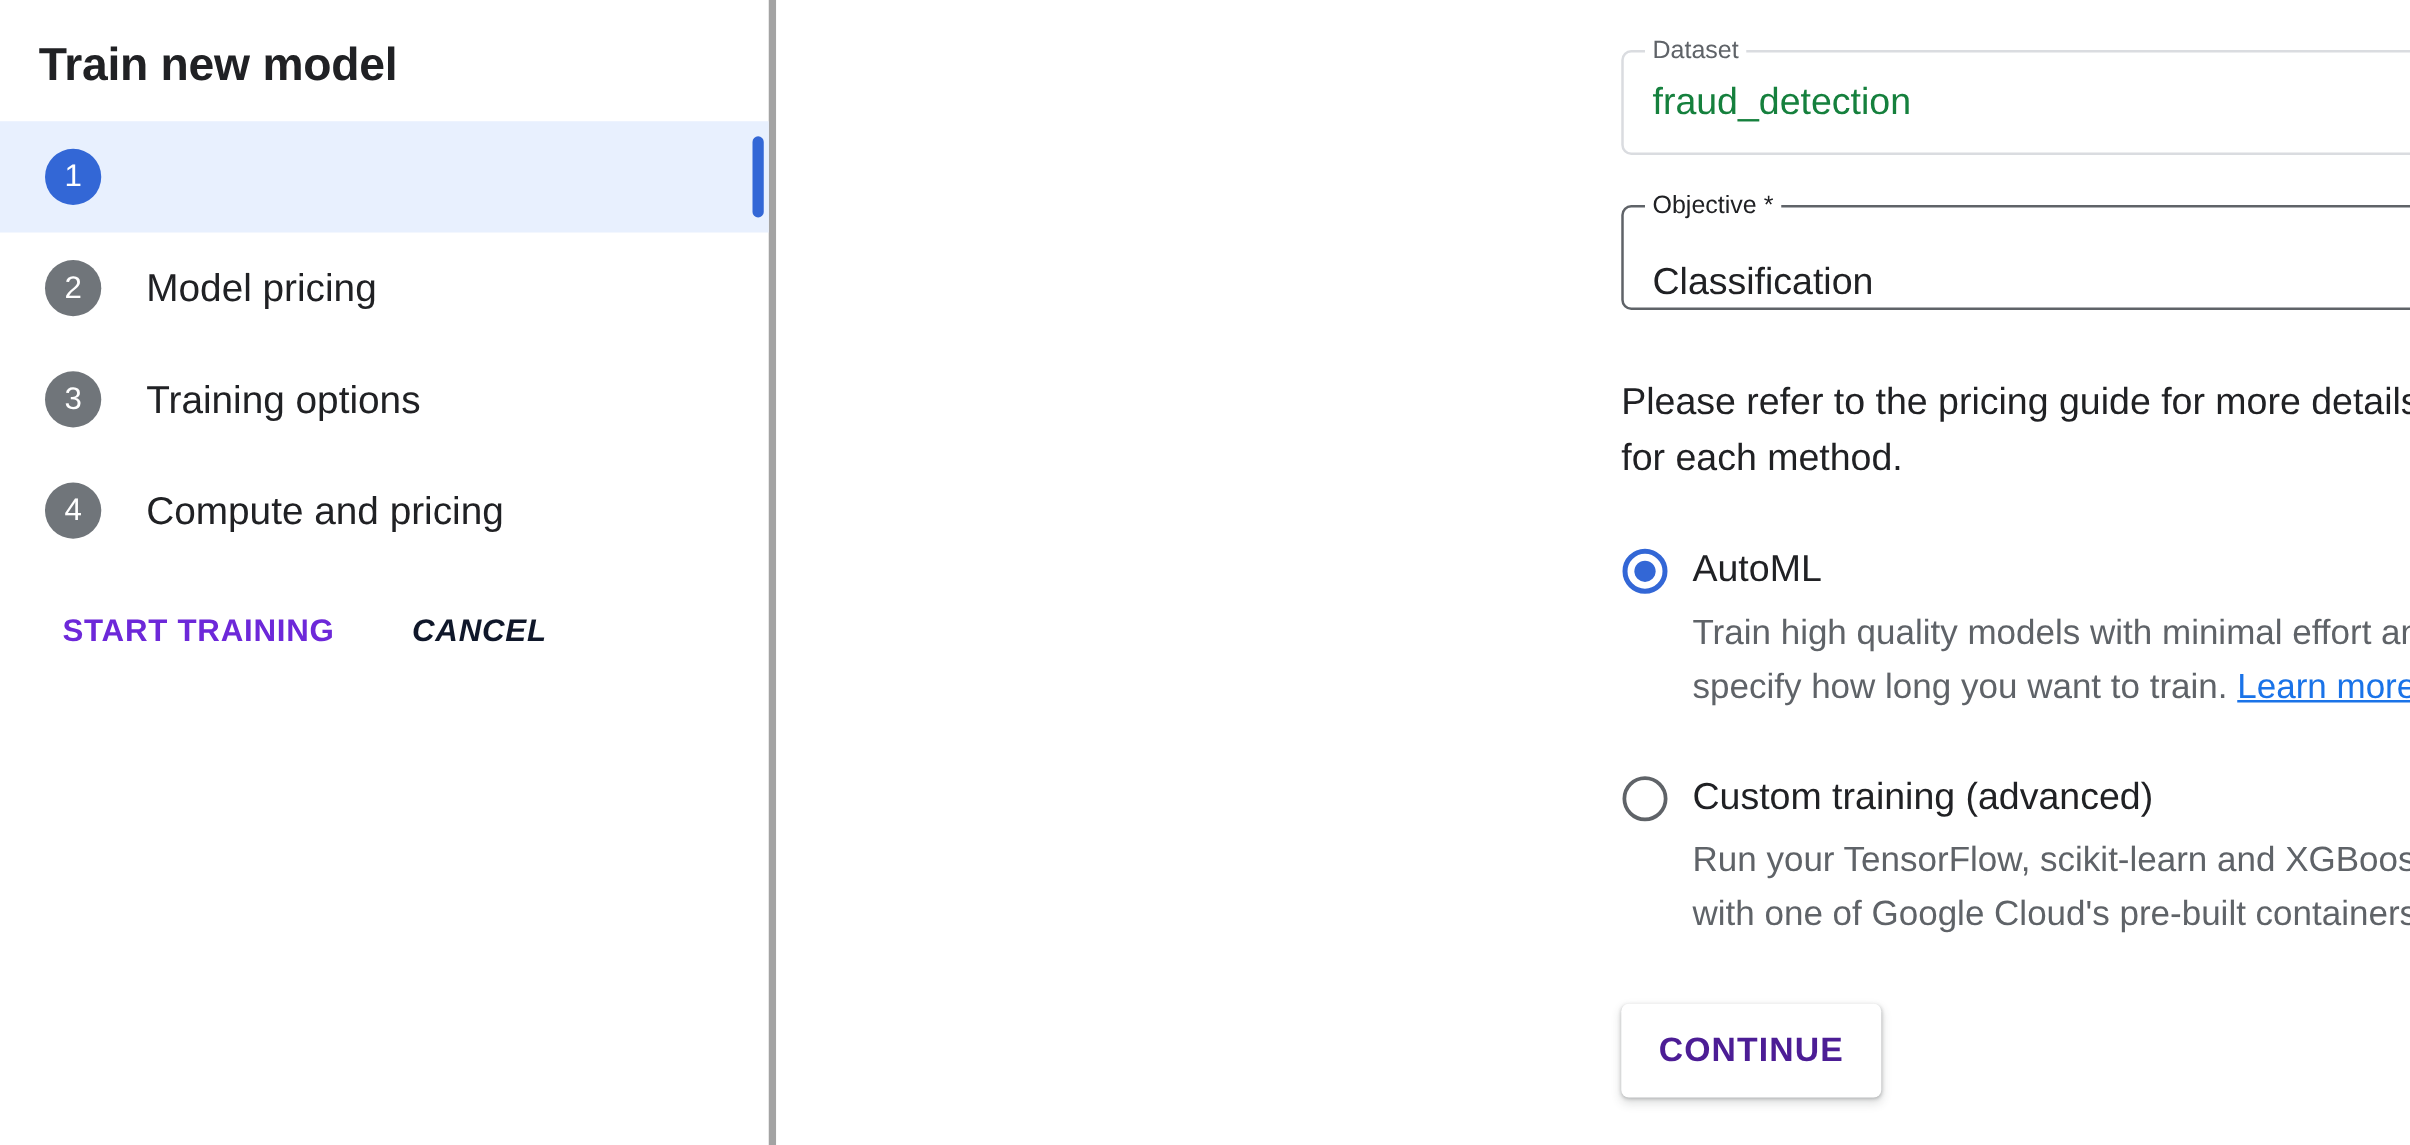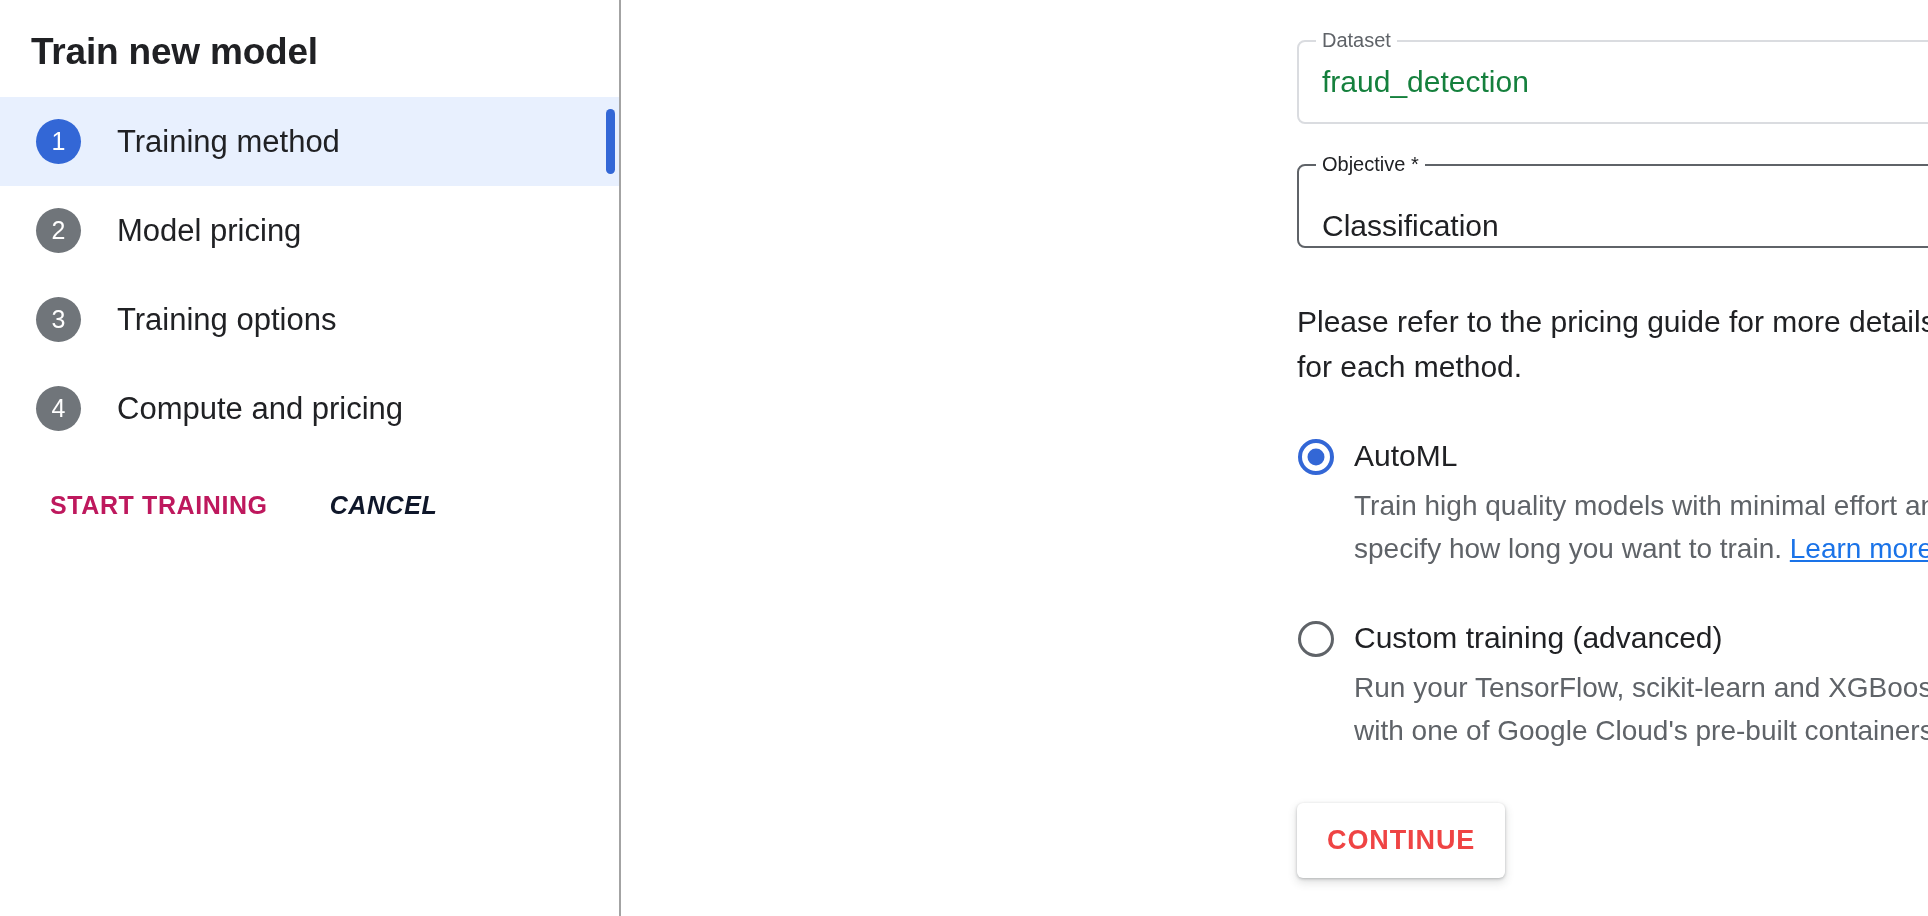--- a/index.html
+++ b/index.html
@@ -23,21 +23,21 @@
     background: #ffffff;
   }
 
   
   #sidebar {
     position: relative;
     width: 621px;
     height: 916px;
     flex: 0 0 621px;
     background: #ffffff;
-    border-right: 2px solid #a3a3a3;
+    border-right: 6px solid #a3a3a3;
   }
 
   .wizard-title {
     font-size: 37px;
     font-weight: 700;
     color: #202124;
     letter-spacing: -0.2px;
     padding: 28px 0 0 31px;
     line-height: 48px;
     margin: 0;
@@ -106,21 +106,21 @@
     border: none;
     padding: 0;
     font-family: inherit;
     font-size: 25px;
     font-weight: 700;
     letter-spacing: 0.6px;
     cursor: pointer;
     white-space: nowrap;
   }
   .text-btn.disabled {
-    color: #be185d;
+    color: #6d28d9;
     cursor: default;
   }
   .text-btn.strong {
     color: #0f172a;
     margin-left: 62px;
     font-style: italic;
   }
 
   
   #main {
@@ -242,21 +242,21 @@
   .learn-link {
     color: #1a73e8;
     text-decoration: underline;
     cursor: pointer;
   }
 
   .continue-btn {
     margin-top: 2px;
     display: inline-block;
     background: #ffffff;
-    color: #ef4444;
+    color: #4c1d95;
     border: none;
     border-radius: 6px;
     font-family: inherit;
     font-size: 27px;
     font-weight: 700;
     letter-spacing: 0.9px;
     padding: 22px 30px;
     cursor: pointer;
     box-shadow: 0 1px 3px rgba(60,64,67,0.30), 0 4px 8px 1px rgba(60,64,67,0.15);
   }
@@ -268,21 +268,20 @@
 
   <aside id="sidebar">
 
     <h1 class="wizard-title">Train new model</h1>
 
     <ul class="steps">
 
       <li class="step active">
         <span class="active-bar"></span>
         <span class="step-num">1</span>
-        <span class="step-label">Training method</span>
       </li>
 
       <li class="step">
         <span class="step-num">2</span>
         <span class="step-label">Model pricing</span>
       </li>
 
       <li class="step">
         <span class="step-num">3</span>
         <span class="step-label">Training options</span>

